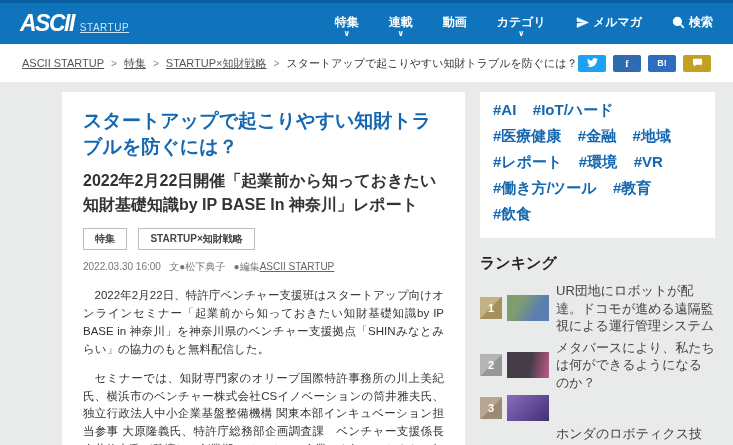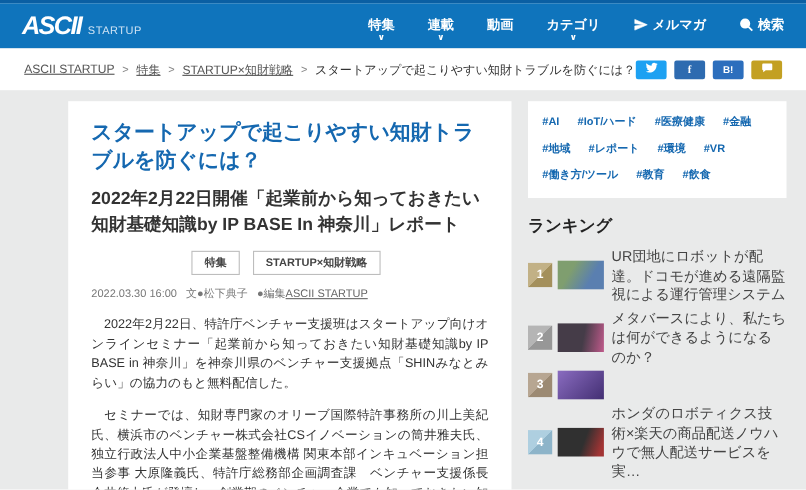--- a/index.html
+++ b/index.html
@@ -10,21 +10,21 @@
     position:relative;
   }
   
   .topstrip { height:3px; background:#0a5fa3; }
   .header {
     height:41px; background:#0f74bc; display:flex; align-items:center;
     padding:0 20px; color:#fff;
   }
   .logo { display:flex; align-items:baseline; cursor:pointer;justify-content:flex-end; }
   .logo-main { font-size:23px; font-weight:900; font-style:italic; letter-spacing:-1.5px; }
-  .logo-sub { font-size:10px; color:#cfe3f4; margin-left:6px; letter-spacing:.5px; }
+  .logo-sub { font-size:10px; color:#cfe3f4; margin-left:6px; letter-spacing:.5px;text-decoration:underline; }
   .nav { margin-left:auto; display:flex; align-items:center; gap:30px; }
   .nav-item { position:relative; font-size:12px; font-weight:bold; color:#fff; cursor:pointer;
     display:flex; align-items:center; gap:4px; padding-bottom:2px; }
   .chev { position:absolute; left:50%; transform:translateX(-50%); top:15px; font-size:8px; color:#fff; }
   .nav-ico { width:13px; height:13px; display:inline-block; }
   .nav-ico svg { width:13px; height:13px; fill:#fff; stroke:#fff; }
   
   .crumbbar {
     height:38px; background:#fff; display:flex; align-items:center; padding:0 22px;
     font-size:11px; color:#555;
@@ -42,38 +42,38 @@
   .sbtn.cm { background:#c3a022; }
   
   .content { display:flex; align-items:flex-start; padding:10px 18px 0 62px; }
   .article {
     width:403px; background:#fff; padding:16px 21px 20px; flex-shrink:0;
   }
   .sidebar { width:235px; margin-left:15px; }
   
   .title { font-size:19px; line-height:1.38; font-weight:bold; color:#1568b0; margin-bottom:9px; }
   .subtitle { font-size:16px; font-weight:bold; color:#333; line-height:1.5; margin-bottom:11px; }
-  .tagrow { margin-bottom:10px;text-align:center; }
+  .tagrow { margin-bottom:10px; }
   .tag { display:inline-block; border:1px solid #bdbdbd; background:#fff; color:#444;
     font-size:10px; font-weight:bold; padding:3px 11px; margin-right:7px; cursor:pointer; }
   .meta { font-size:10px; color:#777; margin-bottom:13px; }
   .meta a { color:#666; text-decoration:underline; cursor:pointer; }
   .pager { text-align:center; margin:4px 0 14px; }
   .pg { display:inline-block; min-width:21px; height:21px; line-height:21px; text-align:center;
     background:#fdfdfd; border:1px solid #ececec; font-size:11px; font-weight:bold;
     color:#1568b0; margin:0 3px; cursor:pointer; vertical-align:middle; }
   .pg.arrow { font-size:10px; letter-spacing:-1px; padding:0 3px; }
   .pg.disabled { color:#ccc; cursor:default; }
   .pg.active { background:#1568b0; border-color:#1568b0; color:#fff; cursor:default; }
   .para { font-size:11.5px; color:#333; line-height:1.55; text-align:justify;
     text-indent:1em; margin-bottom:11px; }
   
   .side-h { font-size:15px; font-weight:bold; color:#222; margin:2px 0 9px; }
   .hotbox { background:#fff; padding:9px 13px 7px; margin-bottom:16px; }
-  .hashtag { display:inline-block; color:#1568b0; font-weight:bold; font-size:10px;
+  .hashtag { display:inline-block; color:#1568b0; font-weight:bold; font-size:15px;
     margin:0 12px 7px 0; cursor:pointer; }
   .rank-list { }
   .rank-row { display:flex; align-items:center; margin-bottom:4px; cursor:pointer; }
   .rank-badge { width:22px; height:22px; line-height:22px; text-align:center; flex-shrink:0;
     color:#fff; font-size:11px; font-weight:bold; margin-right:5px; }
   .rb1 { background:linear-gradient(135deg,#c2b186 50%,#a4905c 50%); }
   .rb2 { background:linear-gradient(135deg,#b5b5b5 50%,#979797 50%); }
   .rb3 { background:linear-gradient(135deg,#b7a692 50%,#9c8a73 50%); }
   .rb4 { background:linear-gradient(135deg,#aecfe0 50%,#8db4c9 50%); }
   .thumb { width:42px; height:26px; flex-shrink:0; margin-right:7px; position:relative;

